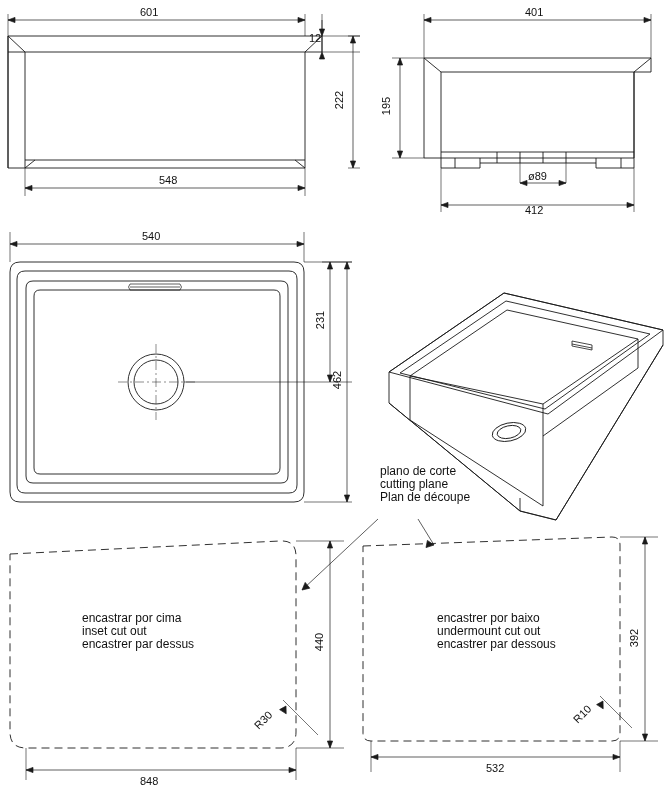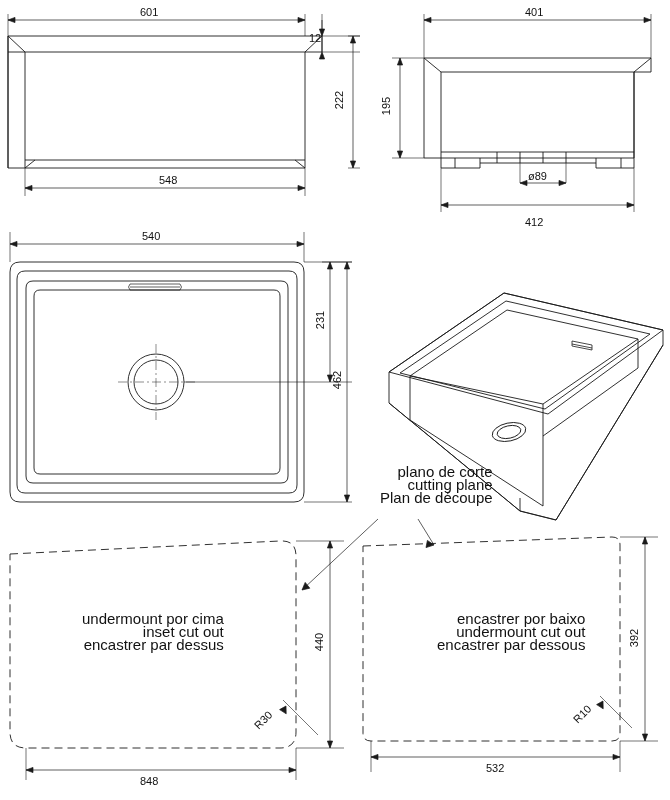--- a/index.html
+++ b/index.html
@@ -1,20 +1,20 @@
 <!DOCTYPE html>
 <html><head>
 <meta charset="utf-8">
 <style>
   html,body{margin:0;padding:0;background:#ffffff;}
   body{width:670px;height:800px;font-family:"Liberation Sans",sans-serif;color:#1a1a1a;}
   #sheet{position:relative;width:670px;height:800px;overflow:hidden;}
   svg{position:absolute;left:0;top:0;}
   .lbl{position:absolute;font-size:11px;color:#111;white-space:nowrap;}
-  .lblc{position:absolute;font-size:15px;color:#111;text-align:right;line-height:13px;white-space:nowrap;}
+  .lblc{position:absolute;font-size:12px;color:#111;text-align:left;line-height:13px;white-space:nowrap;}
   .rot{transform-origin:center center;}
 </style>
 </head>
 <body>
 
 <div id="sheet">
 
   <svg width="670" height="800" viewBox="0 0 670 800">
     <g fill="none" stroke="#1a1a1a" stroke-width="0.9" stroke-linejoin="miter">
 
@@ -219,34 +219,34 @@
   </svg>
 
   <div class="lbl" style="left:140px;top:6px;">601</div>
   <div class="lbl" style="left:309px;top:16px;margin-top:16px;">12</div>
   <div class="lbl rot" style="left:330px;top:94px;transform:rotate(-90deg);">222</div>
   <div class="lbl" style="left:150px;top:174px;padding-left:9px;">548</div>
 
   <div class="lbl" style="left:525px;top:6px;">401</div>
   <div class="lbl rot" style="left:377px;top:100px;transform:rotate(-90deg);">195</div>
   <div class="lbl" style="left:528px;top:170px;">ø89</div>
-  <div class="lbl" style="left:525px;top:216px;">412</div>
+  <div class="lbl" style="left:525px;top:204px;">412</div>
 
   <div class="lbl" style="left:142px;top:230px;">540</div>
   <div class="lbl rot" style="left:311px;top:314px;transform:rotate(-90deg);">231</div>
   <div class="lbl rot" style="left:328px;top:374px;transform:rotate(-90deg);">462</div>
 
   <div class="lblc" style="left:380px;top:465px;">
     <div>plano de corte</div>
     <div>cutting plane</div>
     <div>Plan de découpe</div>
   </div>
 
   <div class="lblc" style="left:82px;top:612px;">
-    <div>undermount por cima</div>
+    <div>encastrar por cima</div>
     <div>inset cut out</div>
     <div>encastrer par dessus</div>
   </div>
 
   <div class="lblc" style="left:437px;top:612px;">
     <div>encastrer por baixo</div>
     <div>undermount cut out</div>
     <div>encastrer par dessous</div>
   </div>
 

